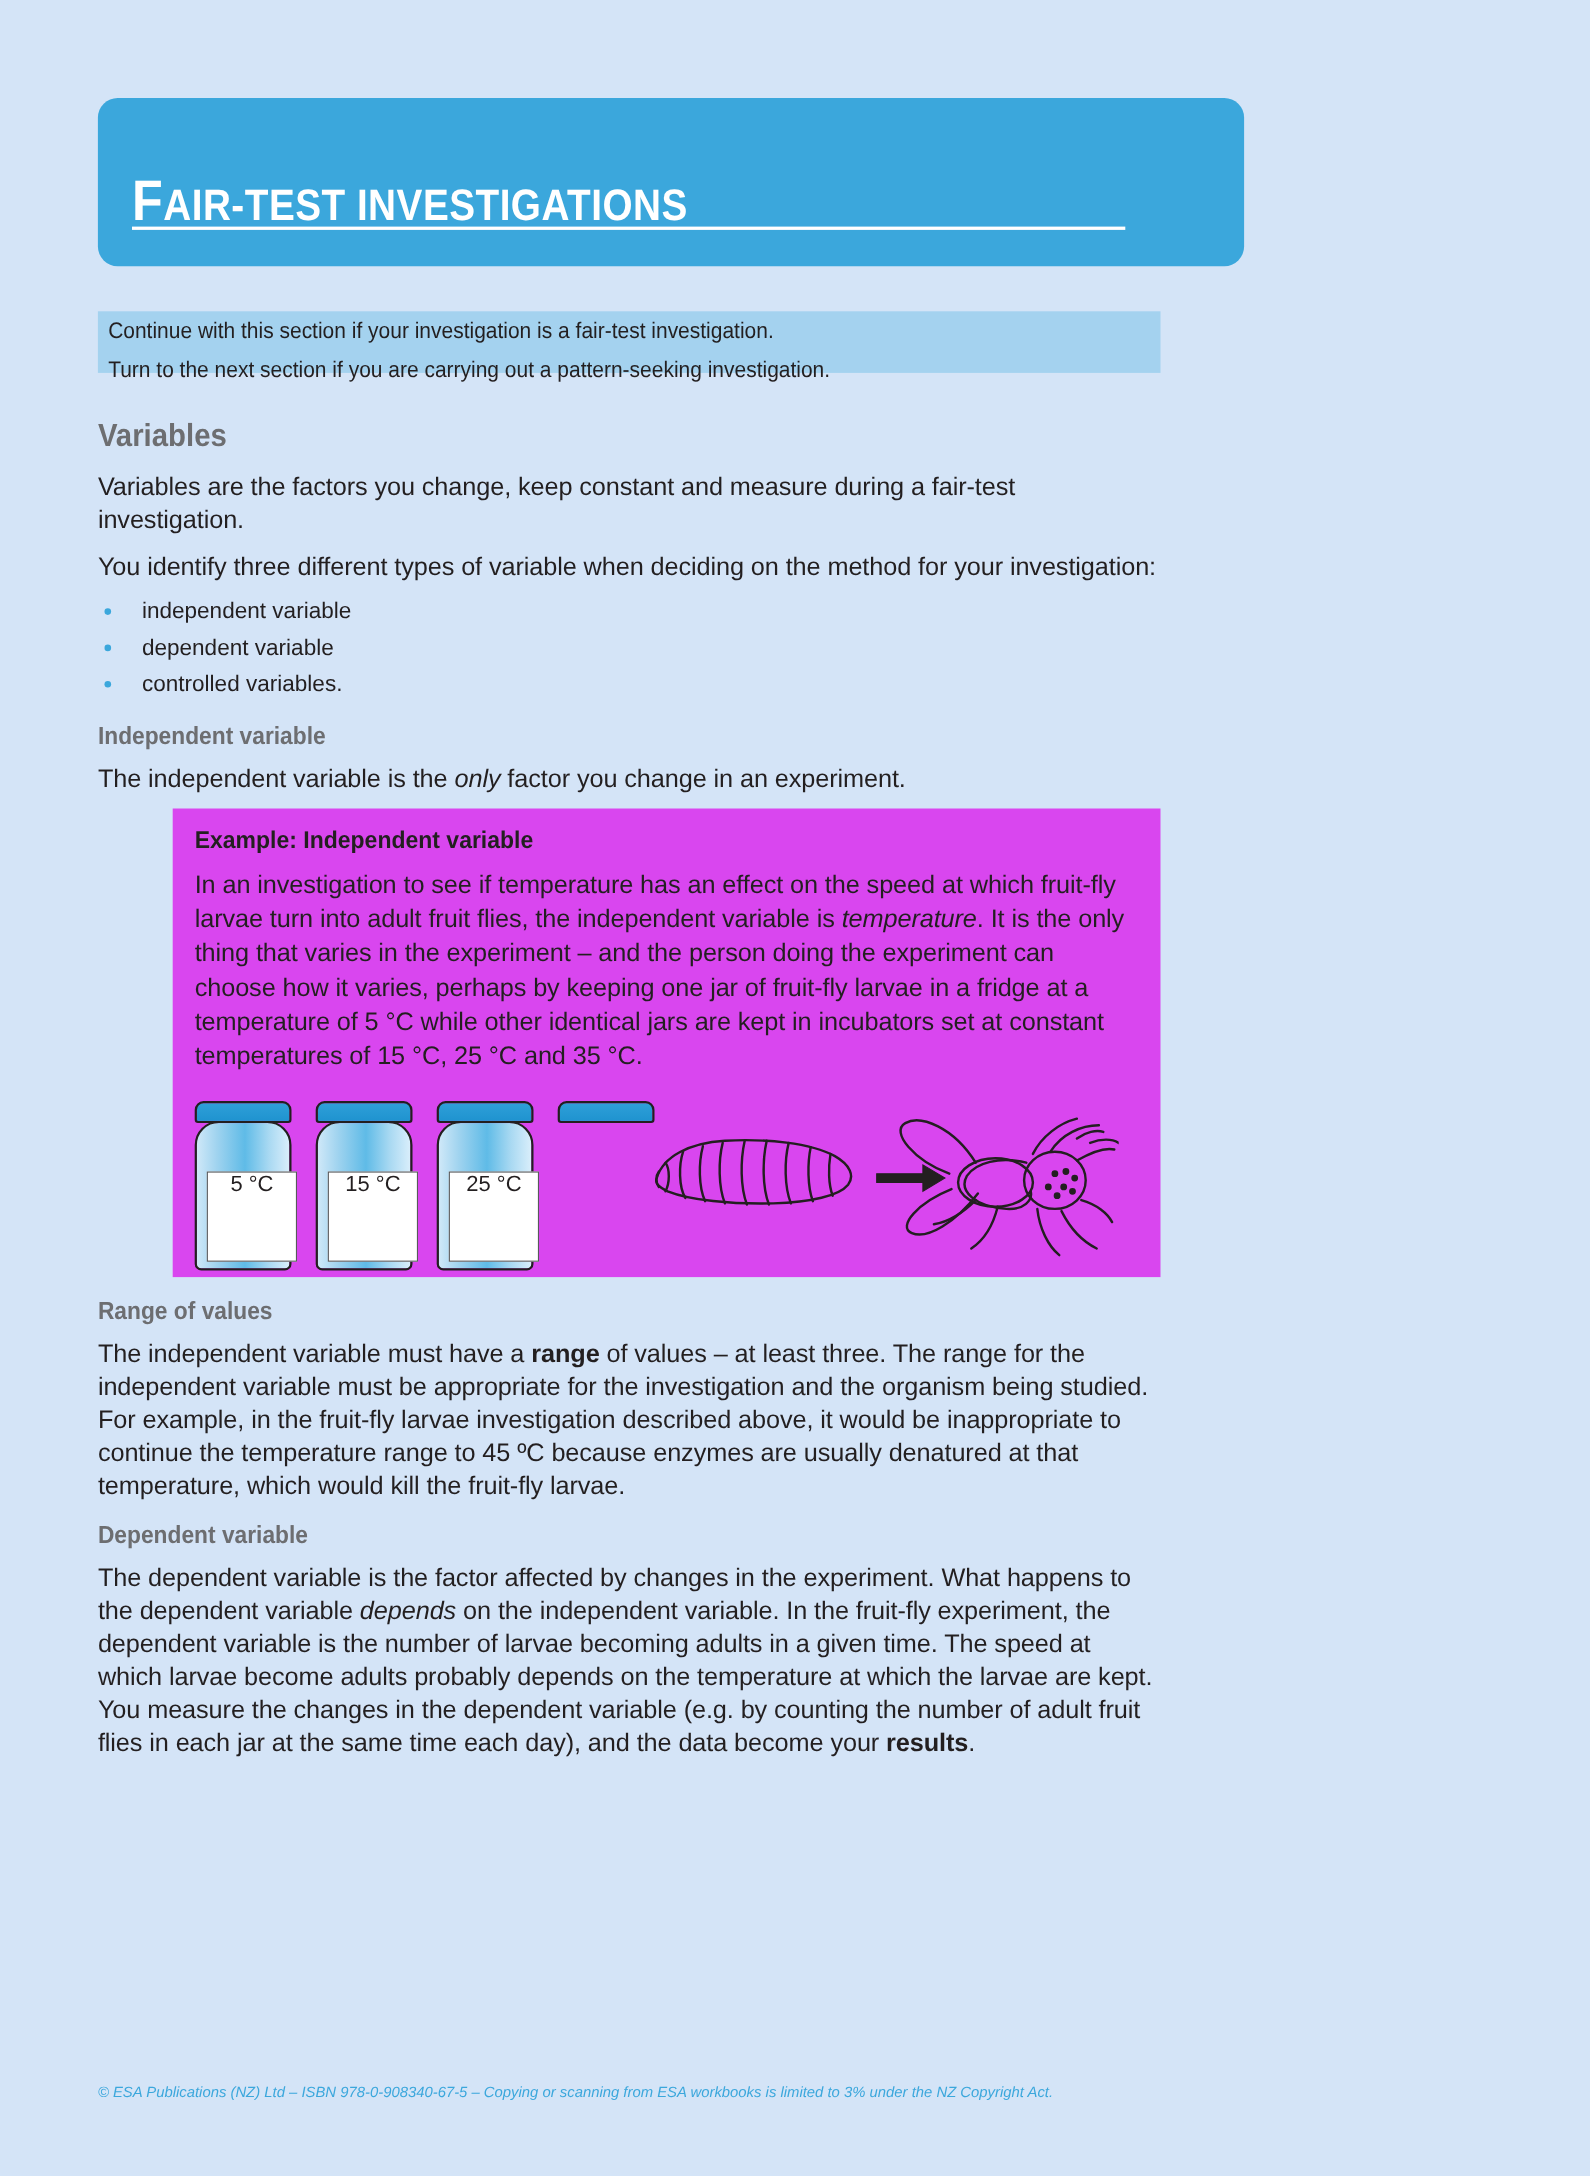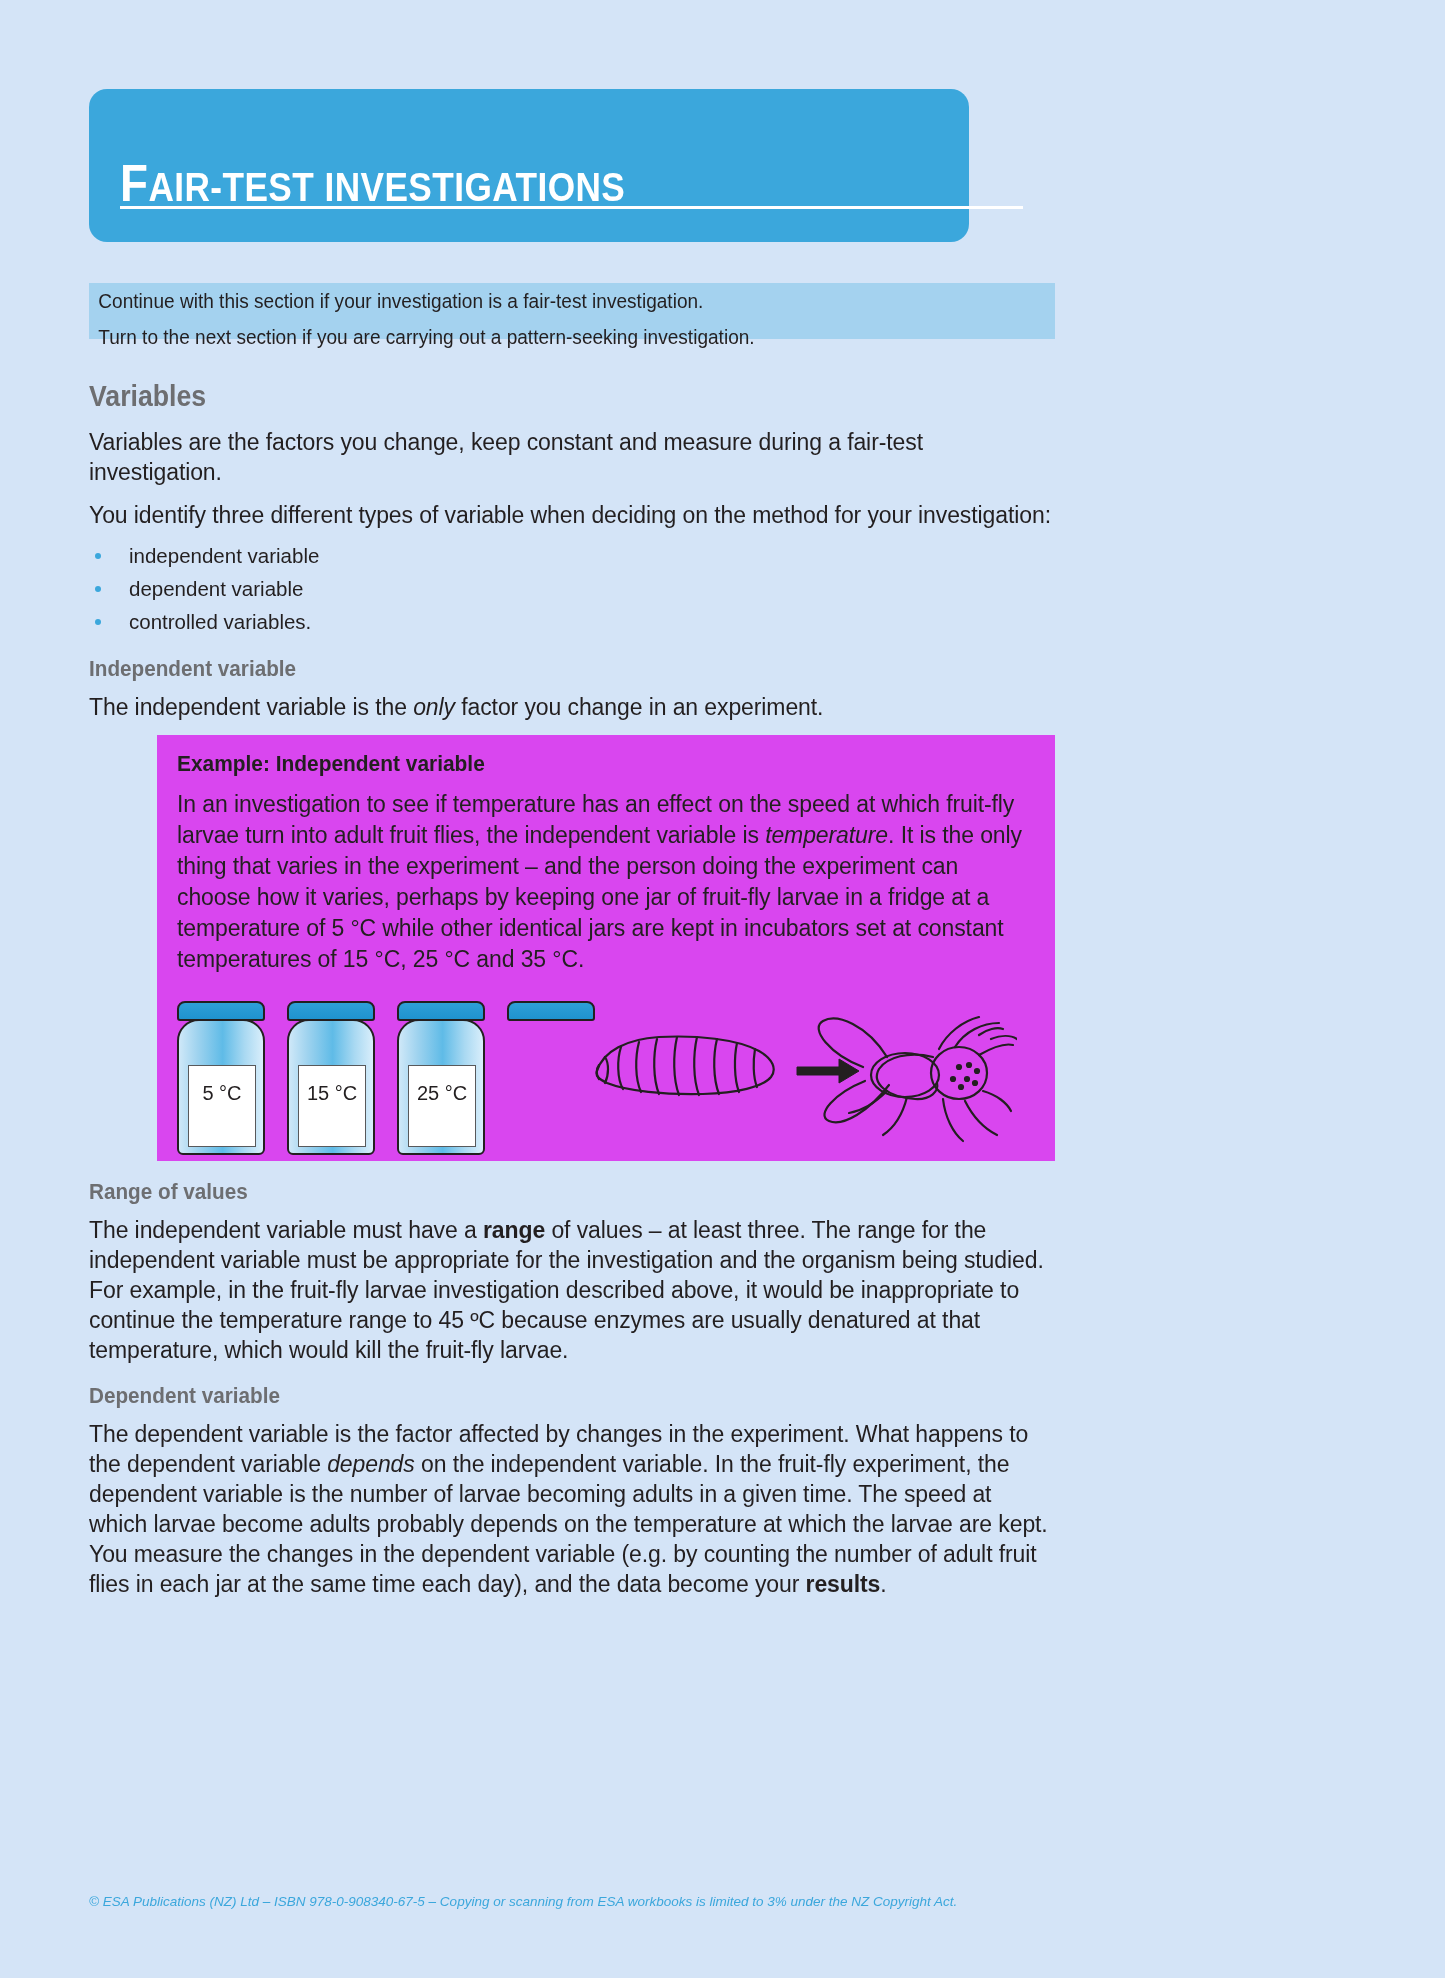--- a/index.html
+++ b/index.html
@@ -8,21 +8,21 @@
     background:#d4e4f7;
     font-family:"Liberation Sans", sans-serif;
     color:#231f20;
     position:relative;
     overflow:hidden;
   }
   .page{position:absolute;inset:0;}
 
   
   .banner{
-    position:absolute;left:89px;top:89px;width:880px;height:153px;
+    position:absolute;left:89px;top:89px;width:1042px;height:153px;
     background:#3ba7dc;
     border-radius:18px;
   }
   .banner-title{
     position:absolute;left:31px;top:64px;
     color:#ffffff;
     font-size:40px;
     font-weight:700;
     letter-spacing:0.5px;
     font-family:"Liberation Sans Narrow","Liberation Sans",sans-serif;
@@ -125,25 +125,25 @@
   }
   .jar .body{
     position:relative;margin-top:-2px;
     width:88px;height:136px;
     border:2.5px solid #231f20;box-sizing:border-box;
     border-radius:22px 22px 6px 6px;
     background:linear-gradient(90deg,#cfe8f8 0%,#9fd3ef 22%,#5fbbe7 52%,#a9d9f2 78%,#d9eefb 100%);
   }
   .jar .label{
     position:absolute;left:9px;top:44px;
-    width:68px;height:82px;
+    width:82px;height:82px;
     background:#ffffff;
     border:1.5px solid #58595b;
     display:flex;align-items:flex-start;justify-content:center;
-    padding-top:16px;box-sizing:border-box;
+    box-sizing:border-box;
     font-size:20px;color:#231f20;
     font-family:"Liberation Sans Narrow","Liberation Sans",sans-serif;
     font-stretch:condensed;
     white-space:nowrap;
   }
   .bugfig{position:absolute;left:430px;top:6px;width:430px;height:160px;}
 
   
   .footer{
     position:absolute;left:89px;top:1894px;

